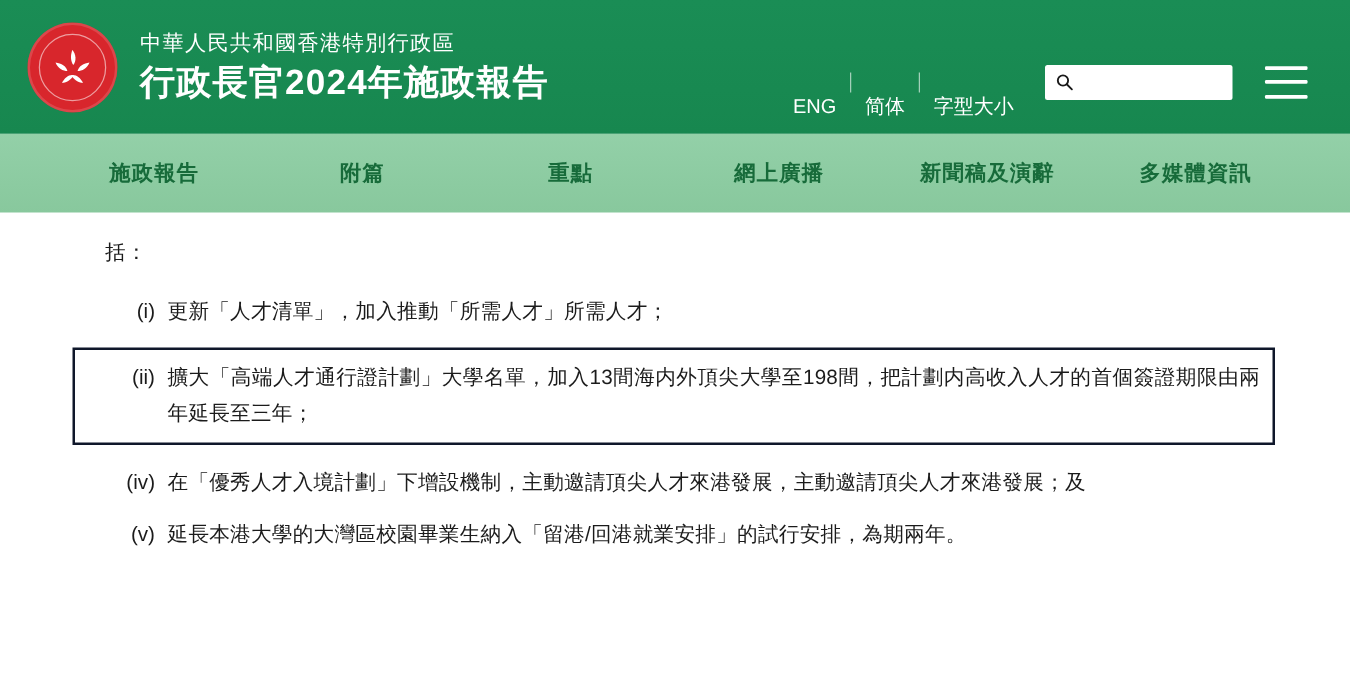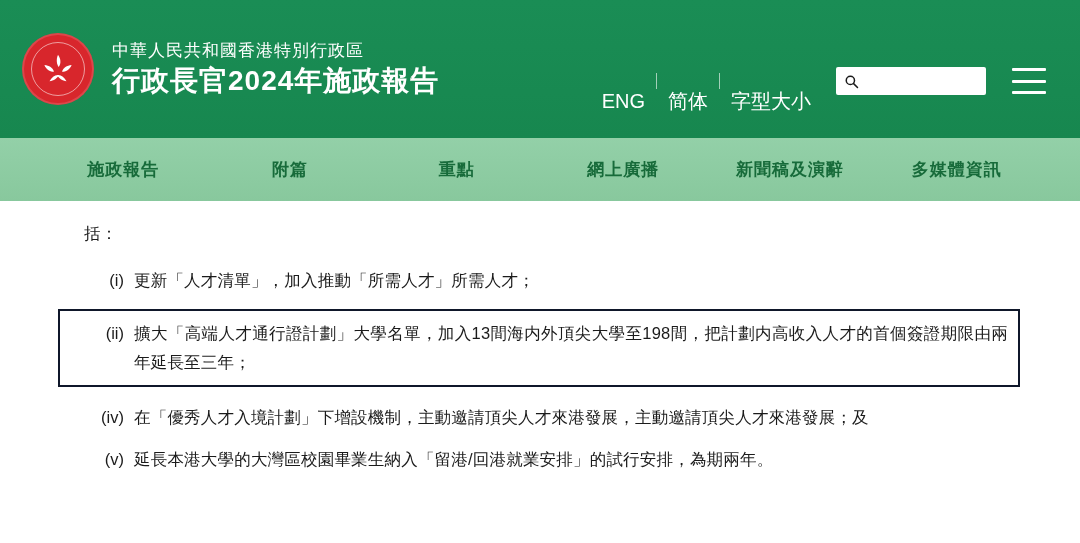--- a/index.html
+++ b/index.html
@@ -15,21 +15,21 @@
     position: relative;
     width: 1080px;
     height: 543px;
     overflow: hidden;
     background: #ffffff;
   }
 
   
   .header {
     position: relative;
-    height: 138px;
+    height: 107px;
     background: #1a8b53;
     background: linear-gradient(180deg, #1a8d55 0%, #17874f 100%);
     display: flex;
     align-items: center;
     padding: 0 34px 0 22px;
   }
   .brand {
     display: flex;
     align-items: center;
     gap: 18px;
@@ -79,21 +79,21 @@
 
   .header-right {
     margin-left: auto;
     display: flex;
     align-items: center;
     gap: 0;
     color: #ffffff;
     padding-top: 24px;
   }
   .hlink {
-    font-size: 20px;
+    font-size: 16px;
     color: #ffffff;
     text-decoration: none;
     padding: 0 11px;
     white-space: nowrap;
     margin-top: 40px;
   }
   .hsep {
     width: 1px;
     height: 16px;
     background: rgba(255,255,255,0.6);

